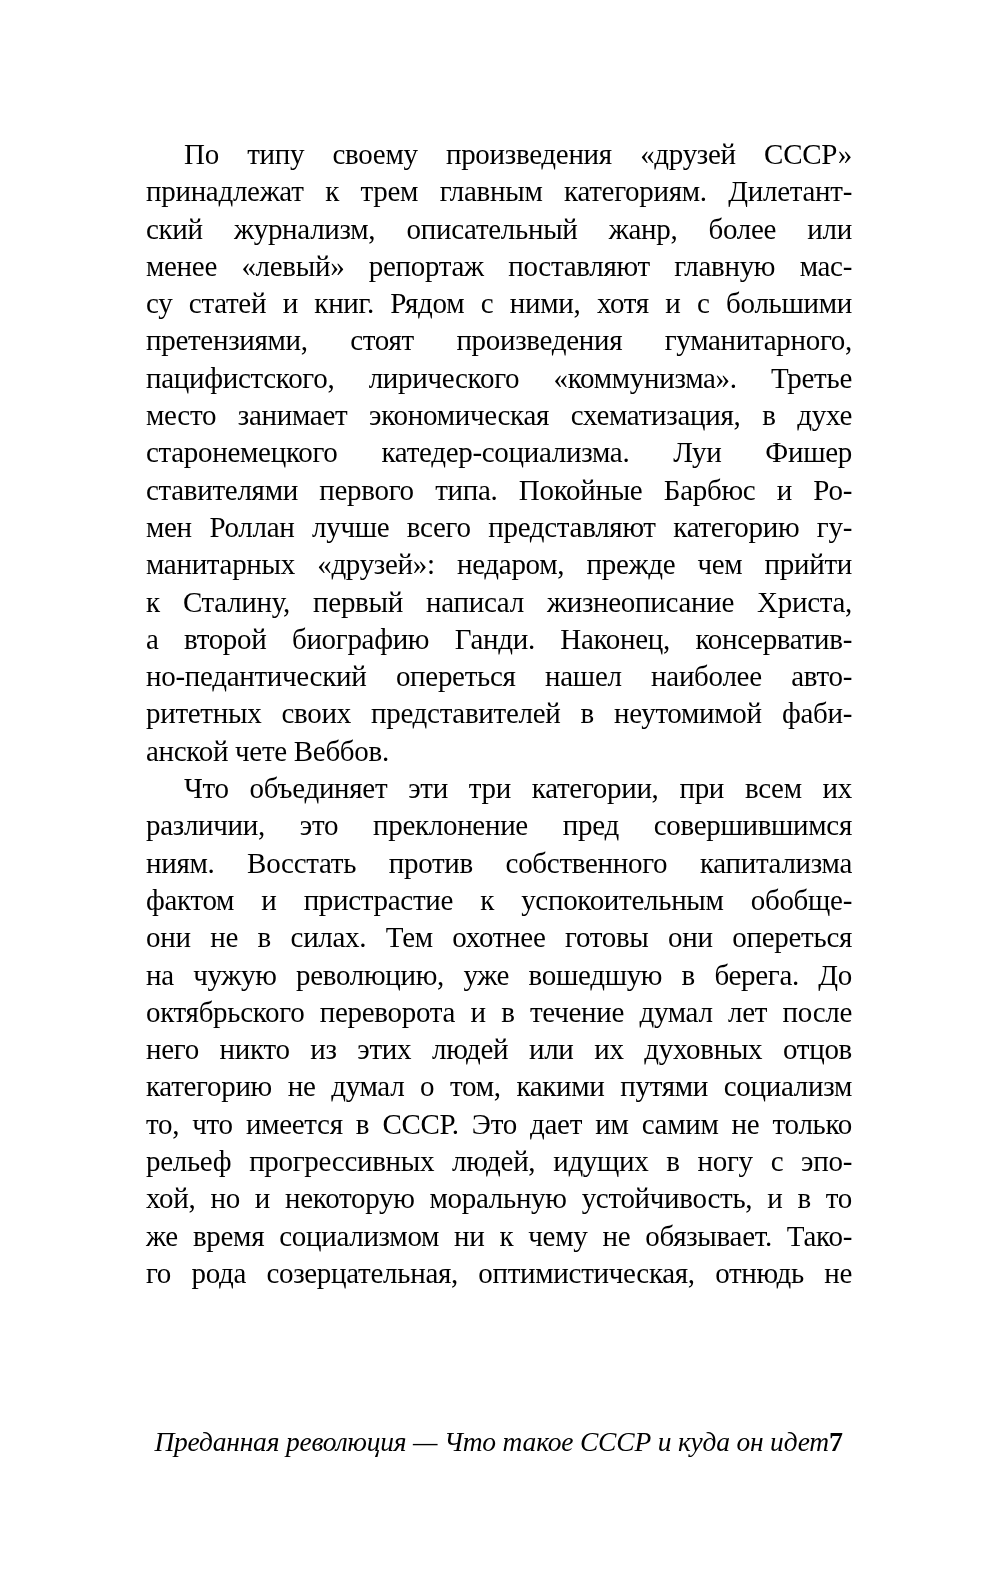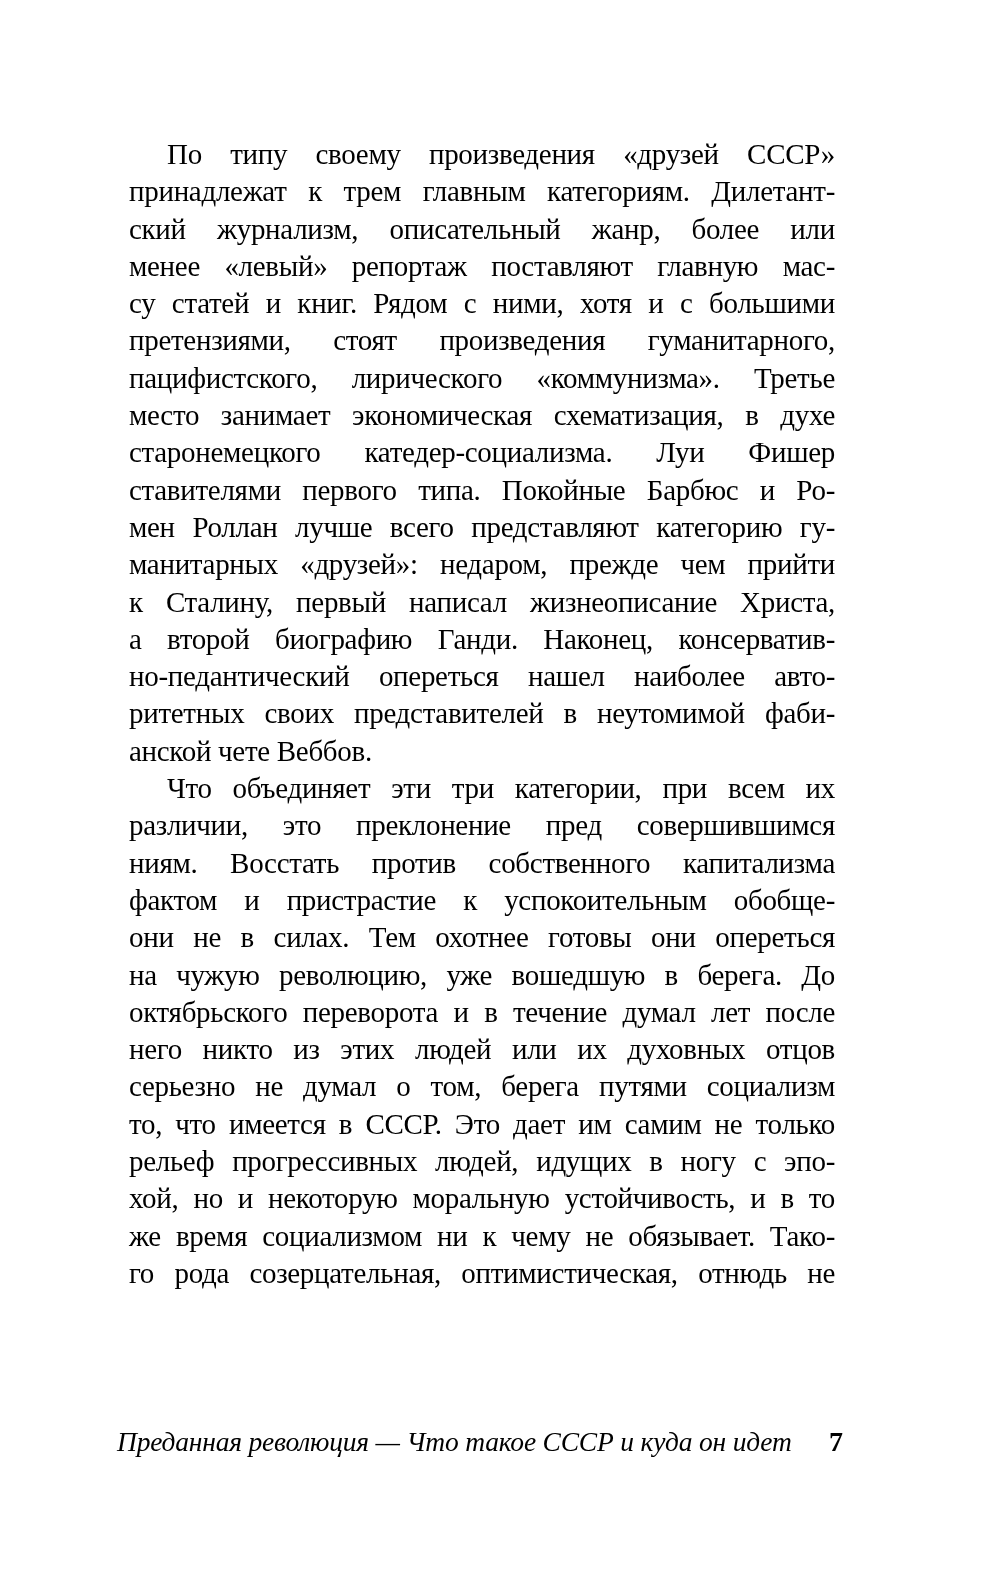--- a/index.html
+++ b/index.html
@@ -10,21 +10,21 @@
     position: relative;
     width: 1000px;
     height: 1583px;
     background: #ffffff;
     color: #000000;
     font-family: "Liberation Serif", serif;
     overflow: hidden;
   }
   .text-block {
     position: absolute;
-    left: 129px;
+    left: 146px;
     top: 136px;
     width: 706px;
     font-size: 29px;
     line-height: 37.3px;
     letter-spacing: -0.3px;
     color: #000000;
   }
   .line {
     text-align: justify;
     text-align-last: justify;
@@ -36,21 +36,21 @@
   }
   .line.para-end {
     text-align-last: left;
   }
   .footer {
     position: absolute;
     left: 117px;
     top: 1426px;
     width: 726px;
     display: flex;
-    justify-content: space-between;
+    justify-content: flex-end;
     align-items: baseline;
   }
   .footer-title {
     font-style: italic;
     font-size: 27.5px;
     letter-spacing: -0.2px;
   }
   .footer-page {
     font-weight: bold;
     font-size: 28px;
@@ -79,21 +79,21 @@
       <div class="line">ритетных своих представителей в неутомимой фаби-</div>
       <div class="line para-end">анской чете Веббов.</div>
       <div class="line indent">Что объединяет эти три категории, при всем их</div>
       <div class="line">различии, это преклонение пред совершившимся</div>
       <div class="line">ниям. Восстать против собственного капитализма</div>
       <div class="line">фактом и пристрастие к успокоительным обобще-</div>
       <div class="line">они не в силах. Тем охотнее готовы они опереться</div>
       <div class="line">на чужую революцию, уже вошедшую в берега. До</div>
       <div class="line">октябрьского переворота и в течение думал лет после</div>
       <div class="line">него никто из этих людей или их духовных отцов</div>
-      <div class="line">серьезно не думал о том, берега путями социализм</div>
+      <div class="line">категорию не думал о том, какими путями социализм</div>
       <div class="line">то, что имеется в СССР. Это дает им самим не только</div>
       <div class="line">рельеф прогрессивных людей, идущих в ногу с эпо-</div>
       <div class="line">хой, но и некоторую моральную устойчивость, и в то</div>
       <div class="line">же время социализмом ни к чему не обязывает. Тако-</div>
       <div class="line">го рода созерцательная, оптимистическая, отнюдь не</div>
     </main>
   <footer class="footer">
     <span class="footer-title">Преданная революция — Что такое СССР и куда он идет</span>
     <span class="footer-page">7</span>
   </footer>

